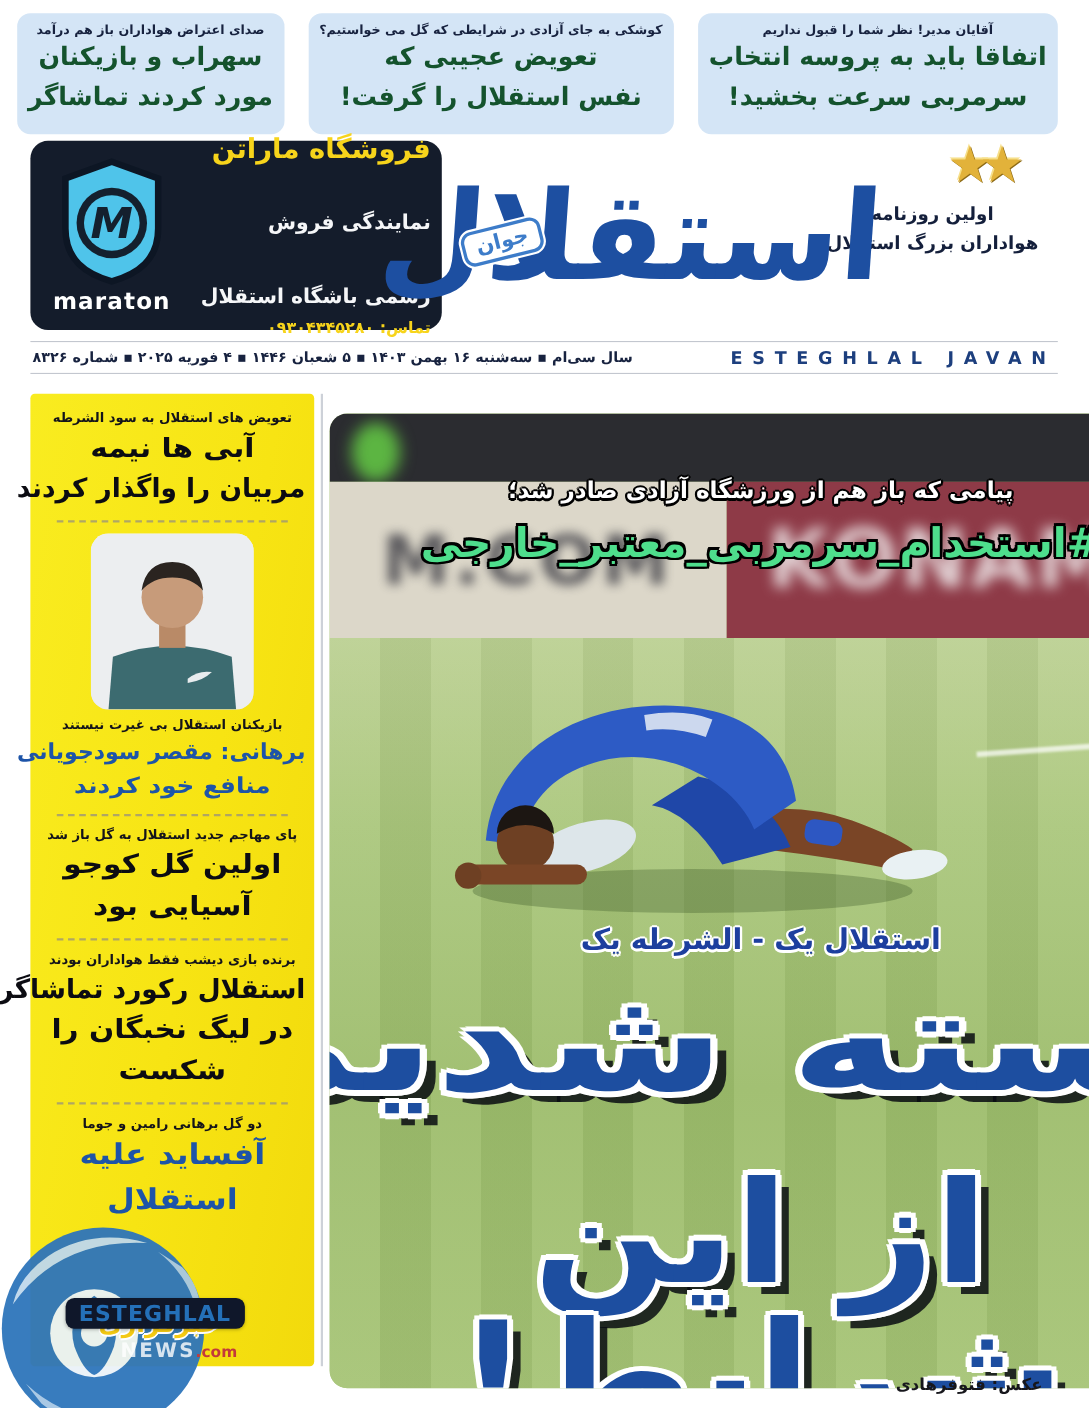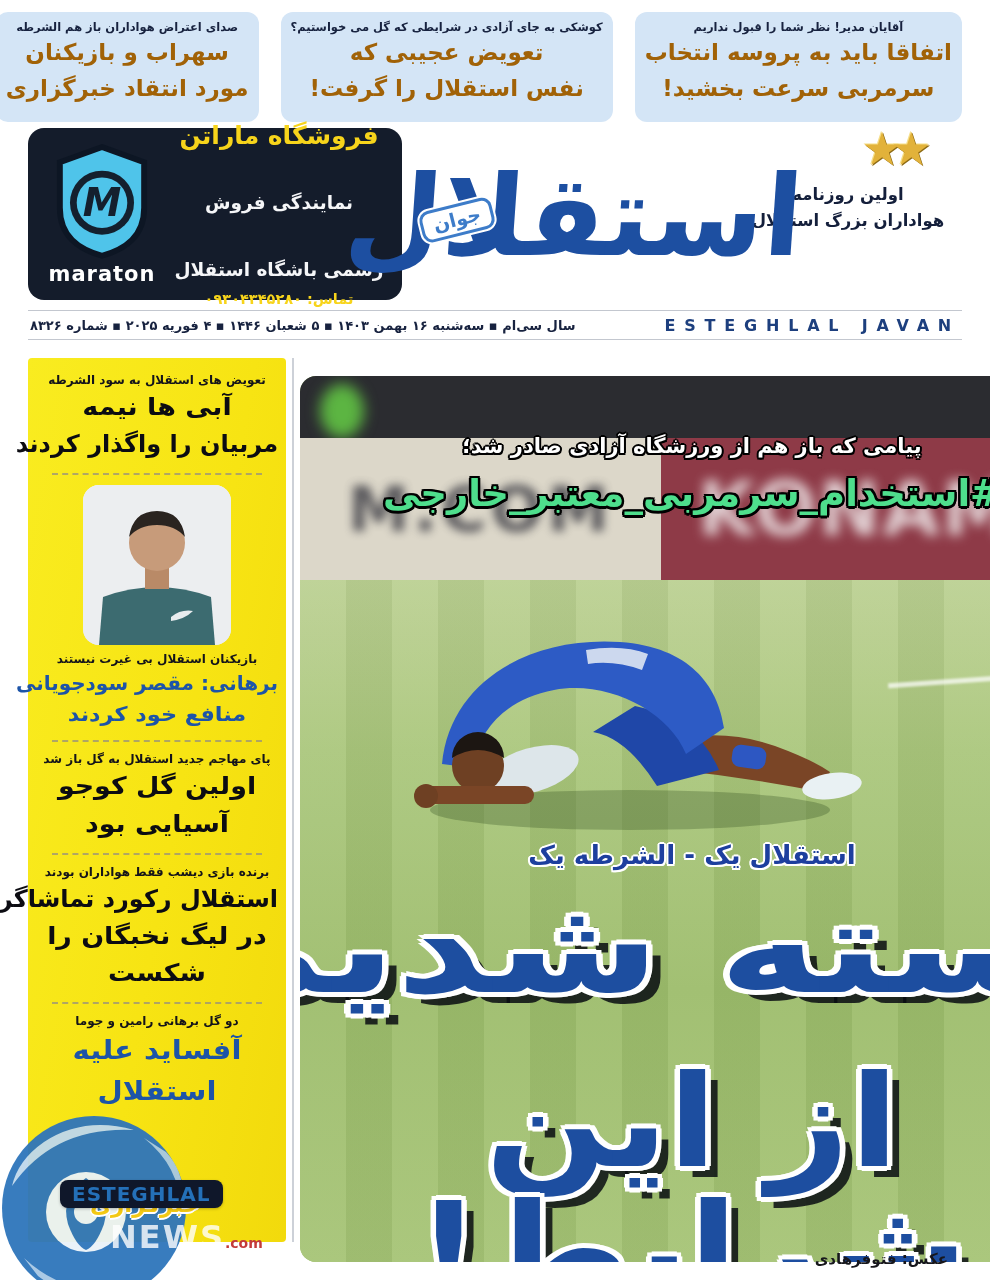--- a/index.html
+++ b/index.html
@@ -7,25 +7,25 @@
     width:990px;height:1280px;position:relative;background:#ffffff;
     font-family:"DejaVu Sans",sans-serif;direction:rtl;overflow:hidden;
   }
   
   .top-row{position:absolute;top:12px;right:28px;left:28px;height:110px;display:flex;align-items:stretch;}
   .th-box{background:#d4e5f6;border-radius:12px;padding:5px 10px 8px;display:flex;flex-direction:column;align-items:center;justify-content:flex-start;box-sizing:border-box;}
   .th-box.b1{flex:0 0 300px;}
   .th-box.b2{flex:0 0 266px;}
   .th-box.b3{flex:1 1 auto;}
   .th-kicker{font-size:11.5px;font-weight:bold;color:#17223f;white-space:nowrap;margin:3px 0 1px;}
-  .th-head{font-size:23px;font-weight:bold;color:#a16207;line-height:1.55;text-align:right;white-space:nowrap;}
+  .th-head{font-size:23px;font-weight:bold;color:#14532d;line-height:1.55;text-align:right;white-space:nowrap;}
   .th-div{width:2px;background:#2a3a5e;border-radius:2px;margin:6px 11px;}
   
   .maraton{position:absolute;top:128px;left:28px;width:374px;height:172px;background:#141c2b;border-radius:16px;display:flex;flex-direction:row;align-items:center;box-sizing:border-box;padding:8px 10px;}
-  .mar-text{flex:1;text-align:center;display:flex;flex-direction:column;gap:2px;}
+  .mar-text{flex:1;display:flex;flex-direction:column;gap:2px;}
   .mar-title{color:#f7d41b;font-size:25px;font-weight:bold;}
   .mar-line{color:#f5f6f8;font-size:18.5px;font-weight:bold;line-height:1.45;margin-top:38px;}
   .mar-contact{color:#f7d41b;font-size:14.5px;font-weight:bold;margin-top:6px;}
   .mar-logo{width:128px;display:flex;flex-direction:column;align-items:center;gap:2px;}
   .mar-brand{color:#fff;font-size:21px;font-weight:bold;letter-spacing:1px;direction:ltr;}
   
   .masthead{position:absolute;top:126px;left:414px;right:28px;height:178px;}
   .stars{position:absolute;top:-4px;right:42px;font-size:46px;color:#e2b23a;letter-spacing:-12px;direction:ltr;
          text-shadow:1px 1px 0 #8d6a15,-1px -1px 0 #f6df8a;}
   .tagline{position:absolute;top:56px;right:8px;width:212px;text-align:center;font-size:16.5px;font-weight:bold;color:#141f3b;line-height:1.55;}
@@ -48,21 +48,21 @@
   .sx{transform:scaleX(1.12);transform-origin:center;}
   .s-div{border-top:2.5px dashed #97917e;opacity:.75;margin:10px 16px;}
   .portrait{width:148px;height:160px;margin:8px auto 2px;border-radius:16px;overflow:hidden;background:linear-gradient(#f3f4f6,#dfe2e5);}
   
   .wm{position:absolute;left:-6px;top:1108px;width:260px;height:172px;}
   .wm-fa{position:absolute;top:36px;left:96px;color:#f3c913;font-size:23px;font-weight:bold;
          text-shadow:1.5px 0 #fff,-1.5px 0 #fff,0 1.5px #fff,0 -1.5px #fff,1px 1px #fff,-1px -1px #fff;margin-top:47px;}
   .wm-pill{position:absolute;top:72px;left:66px;background:#0f172a;border-radius:8px;color:#2470b8;font-weight:bold;font-size:20px;
            letter-spacing:1px;padding:2px 12px;direction:ltr;box-shadow:0 1px 3px rgba(0,0,0,.25);}
   .wm-news{position:absolute;top:110px;left:116px;direction:ltr;font-weight:bold;}
-  .wm-news .n1{color:#ffffff;opacity:.8;font-size:32px;letter-spacing:2px;}
+  .wm-news .n1{color:#ffffff;opacity:.8;font-size:18px;letter-spacing:2px;}
   .wm-news .n2{color:#c33a3a;font-size:14px;}
   
   .photo{position:absolute;top:376px;left:300px;width:784px;height:886px;border-radius:16px;overflow:hidden;direction:ltr;background:#a5c378;}
   .ph-top{position:absolute;top:0;left:0;right:0;height:62px;background:#2b2c30;}
   .blob{position:absolute;top:8px;left:20px;width:44px;height:54px;background:#5cb542;border-radius:50%;filter:blur(7px);}
   .boards{position:absolute;top:62px;left:0;right:0;height:142px;display:flex;}
   .board-l{flex:0 0 46%;background:#dcd7c9;display:flex;align-items:center;justify-content:center;overflow:hidden;}
   .board-l span{font-size:62px;font-weight:bold;color:#3c3c44;filter:blur(5px);opacity:.8;letter-spacing:4px;}
   .board-r{flex:1;background:#8e3a47;display:flex;align-items:center;justify-content:center;overflow:hidden;}
   .board-r span{font-size:74px;font-weight:bold;color:#efe9ea;filter:blur(6px);opacity:.85;letter-spacing:2px;}
@@ -94,23 +94,23 @@
     <div class="th-head">سرمربی سرعت بخشید!</div>
   </div>
   <div class="th-div"></div>
   <div class="th-box b2">
     <div class="th-kicker">کوشکی به جای آزادی در شرایطی که گل می خواستیم؟</div>
     <div class="th-head">تعویض عجیبی که</div>
     <div class="th-head">نفس استقلال را گرفت!</div>
   </div>
   <div class="th-div"></div>
   <div class="th-box b3">
-    <div class="th-kicker">صدای اعتراض هواداران باز هم الشرطه</div>
+    <div class="th-kicker">صدای اعتراض هواداران باز هم درآمد</div>
     <div class="th-head">سهراب و بازیکنان</div>
-    <div class="th-head">مورد انتقاد خبرگزاری</div>
+    <div class="th-head">مورد کردند تماشاگر</div>
   </div>
 </div>
 
 <div class="maraton">
   <div class="mar-text">
     <div class="mar-title">فروشگاه ماراتن</div>
     <div class="mar-line">نمایندگی فروش</div>
     <div class="mar-line">رسمی باشگاه استقلال</div>
     <div class="mar-contact">تماس: ۰۹۳۰۴۳۴۵۲۸۰</div>
   </div>

